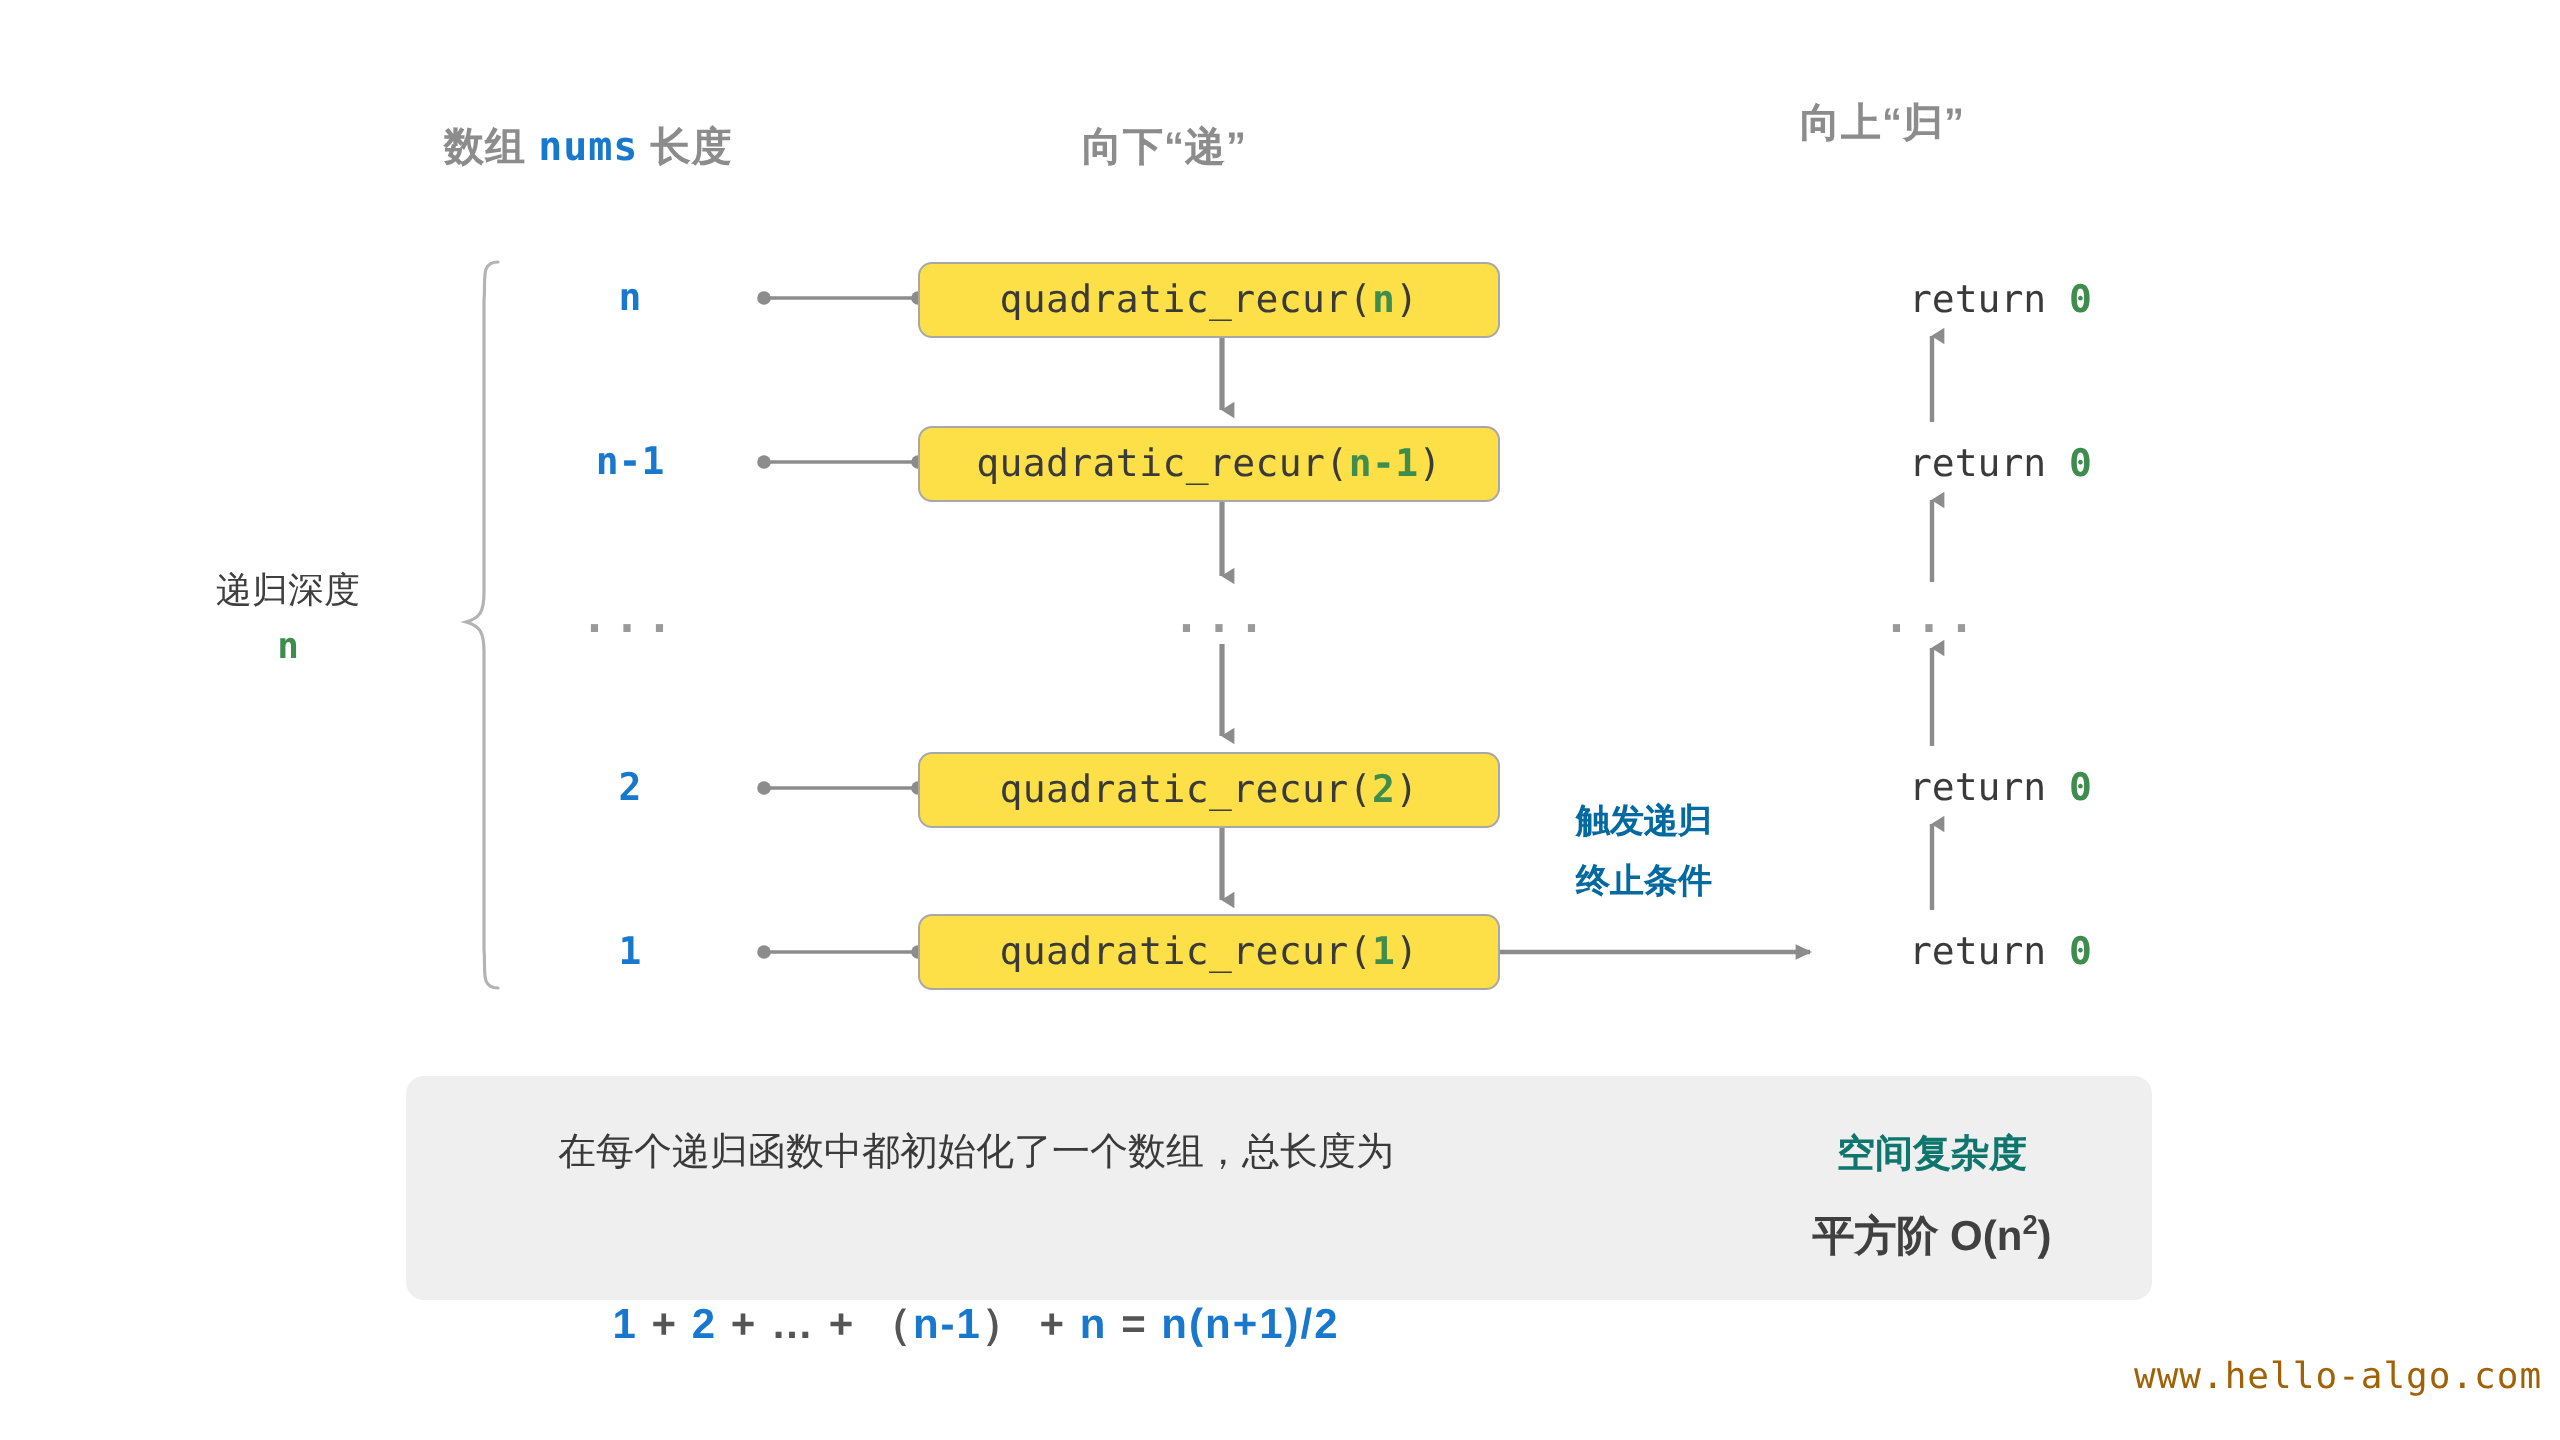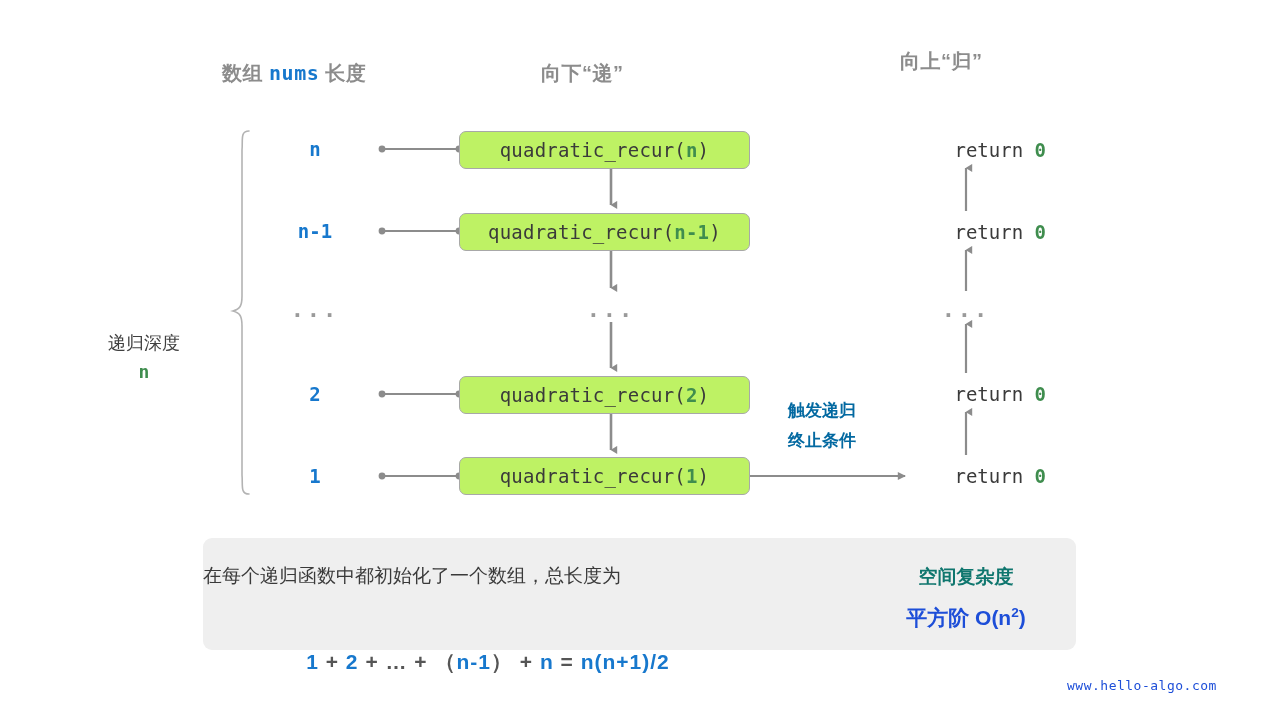--- a/index.html
+++ b/index.html
@@ -52,21 +52,21 @@
     font-weight: bold;
     color: #1778cd;
     font-family: "DejaVu Sans Mono", "Liberation Mono", monospace;
     text-align: center;
     white-space: nowrap;
   }
 
   
   .call-box {
     box-sizing: border-box;
-    background: #bef264;
+    background: #fde047;
     border: 1.6px solid #a8a8a8;
     border-radius: 7px;
     display: flex;
     align-items: center;
     justify-content: center;
     font-family: "DejaVu Sans Mono", "Liberation Mono", monospace;
     font-size: 19px;
     color: #3a3a3a;
     white-space: nowrap;
     letter-spacing: 0.2px;
@@ -106,20 +106,21 @@
   
   .summary-box {
     box-sizing: border-box;
     background: #efefef;
     border-radius: 9px;
   }
   .summary-text {
     font-size: 19px;
     color: #3a3a3a;
     white-space: nowrap;
+    text-align: center;
   }
   .formula {
     font-size: 21px;
     font-weight: bold;
     color: #555555;
     white-space: nowrap;
     text-align: center;
     letter-spacing: 1px;
     margin-top: 45px;
   }
@@ -128,31 +129,31 @@
   .complex-title {
     font-size: 19px;
     font-weight: bold;
     color: #0f766e;
     text-align: center;
     white-space: nowrap;
   }
   .complex-value {
     font-size: 21px;
     font-weight: bold;
-    color: #1d4ed8;
+    color: #404040;
     text-align: center;
     white-space: nowrap;
   }
   .complex-value sup { font-size: 0.65em; }
 
   
   .watermark {
     font-family: "DejaVu Sans Mono", "Liberation Mono", monospace;
-    font-size: 13px;
-    color: #1d4ed8;
+    font-size: 18px;
+    color: #a16207;
     white-space: nowrap;
     letter-spacing: 0.5px;
   }
 
   svg { display: block; }
   .svg-layer { position: absolute; left: 0; top: 0; pointer-events: none; }
 </style>
 </head>
 <body>
 
@@ -226,21 +227,21 @@
   </svg>
 
   <div class="abs col-header" style="left:222px; top:60px;">
     <span>数组</span>
     <span class="hl-blue">nums</span>
     <span>长度</span>
   </div>
   <div class="abs col-header" style="left:541px; top:60px;">向下“递”</div>
   <div class="abs col-header" style="left:900px; top:48px;">向上“归”</div>
 
-  <div class="abs depth-label" style="left:46px; top:282px; width:196px;margin-top:48px;">
+  <div class="abs depth-label" style="left:46px; top:282px; width:196px;">
     <div>递归深度</div>
     <div class="green">n</div>
   </div>
 
   <div class="abs depth-num" style="left:265px; top:138px; width:100px;">n</div>
   <div class="abs call-box" style="left:459px; top:131px; width:291px; height:38px;">
     <span>quadratic_recur(</span>
       <span class="arg">n</span>
       <span>)</span>
   </div>

